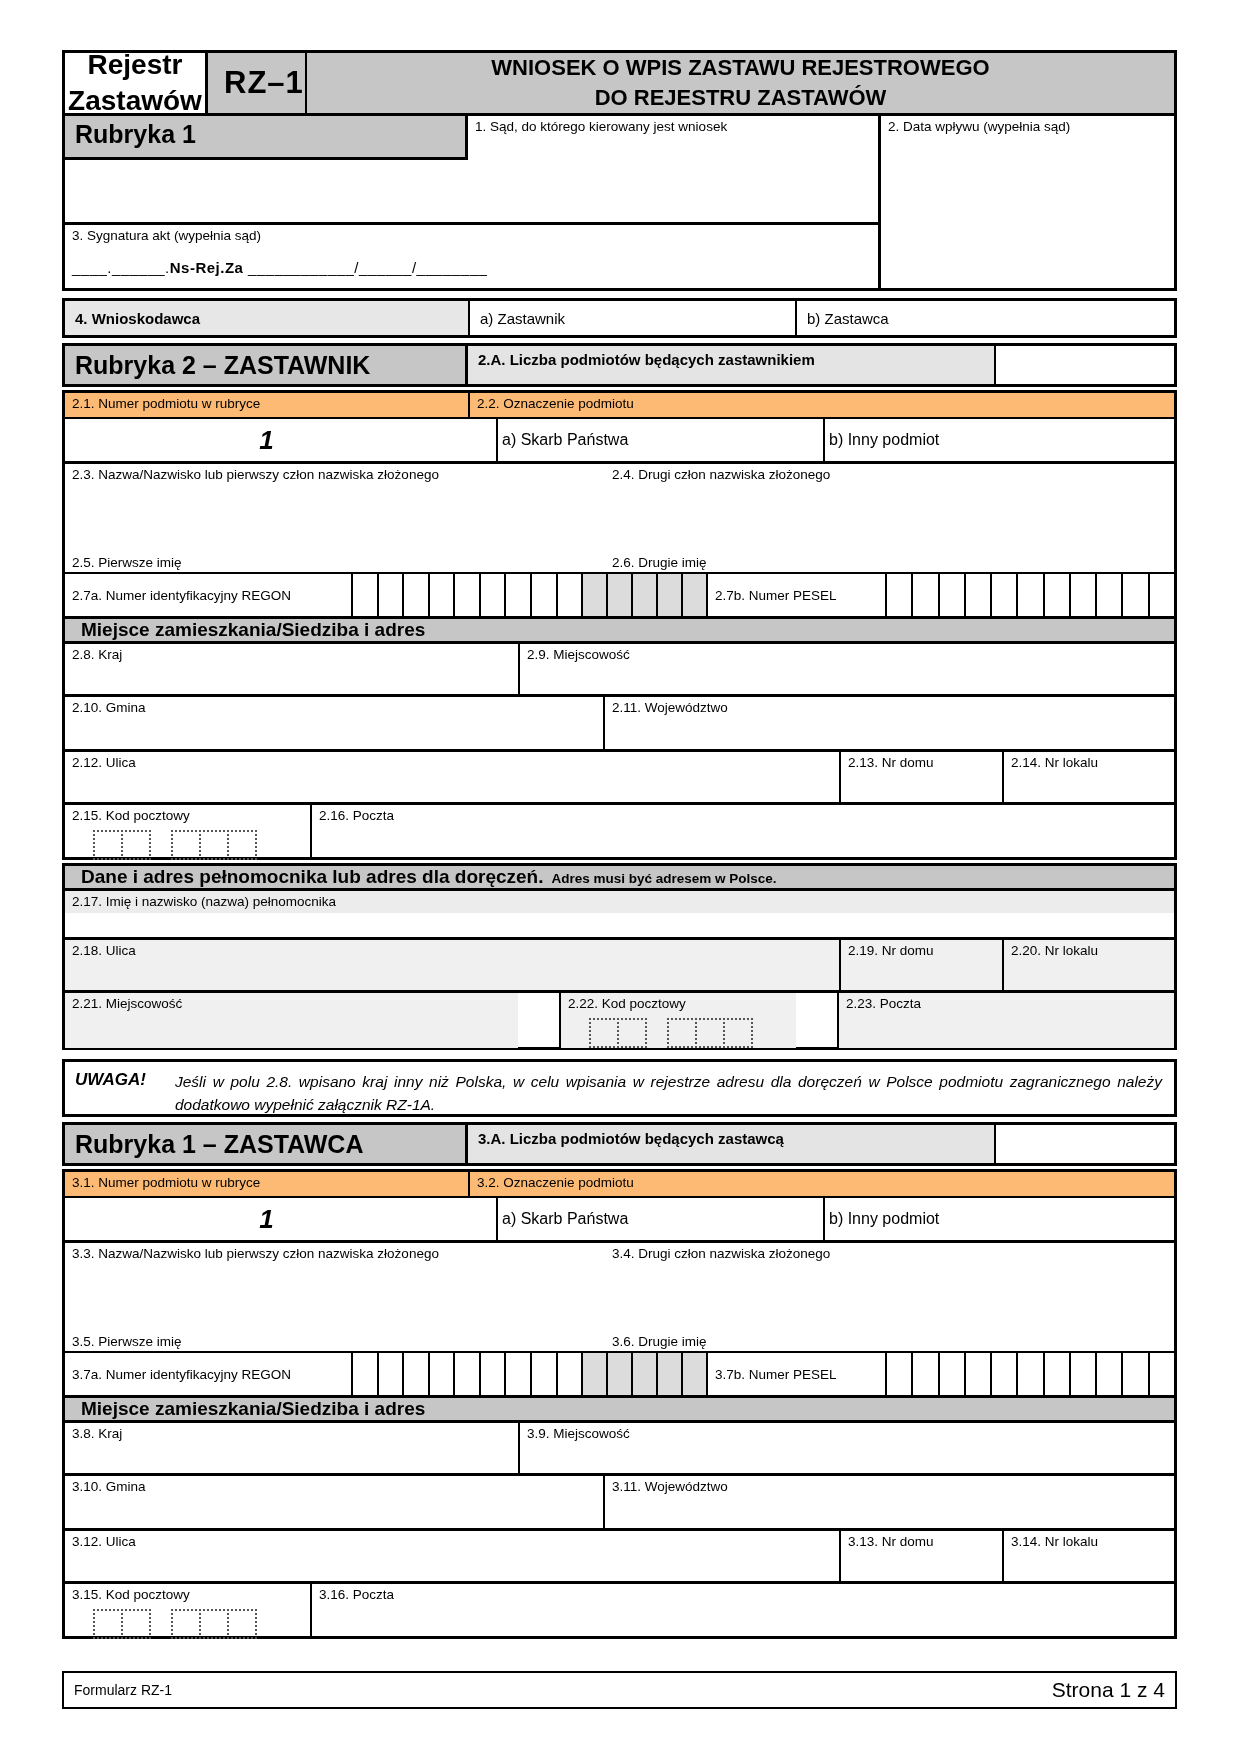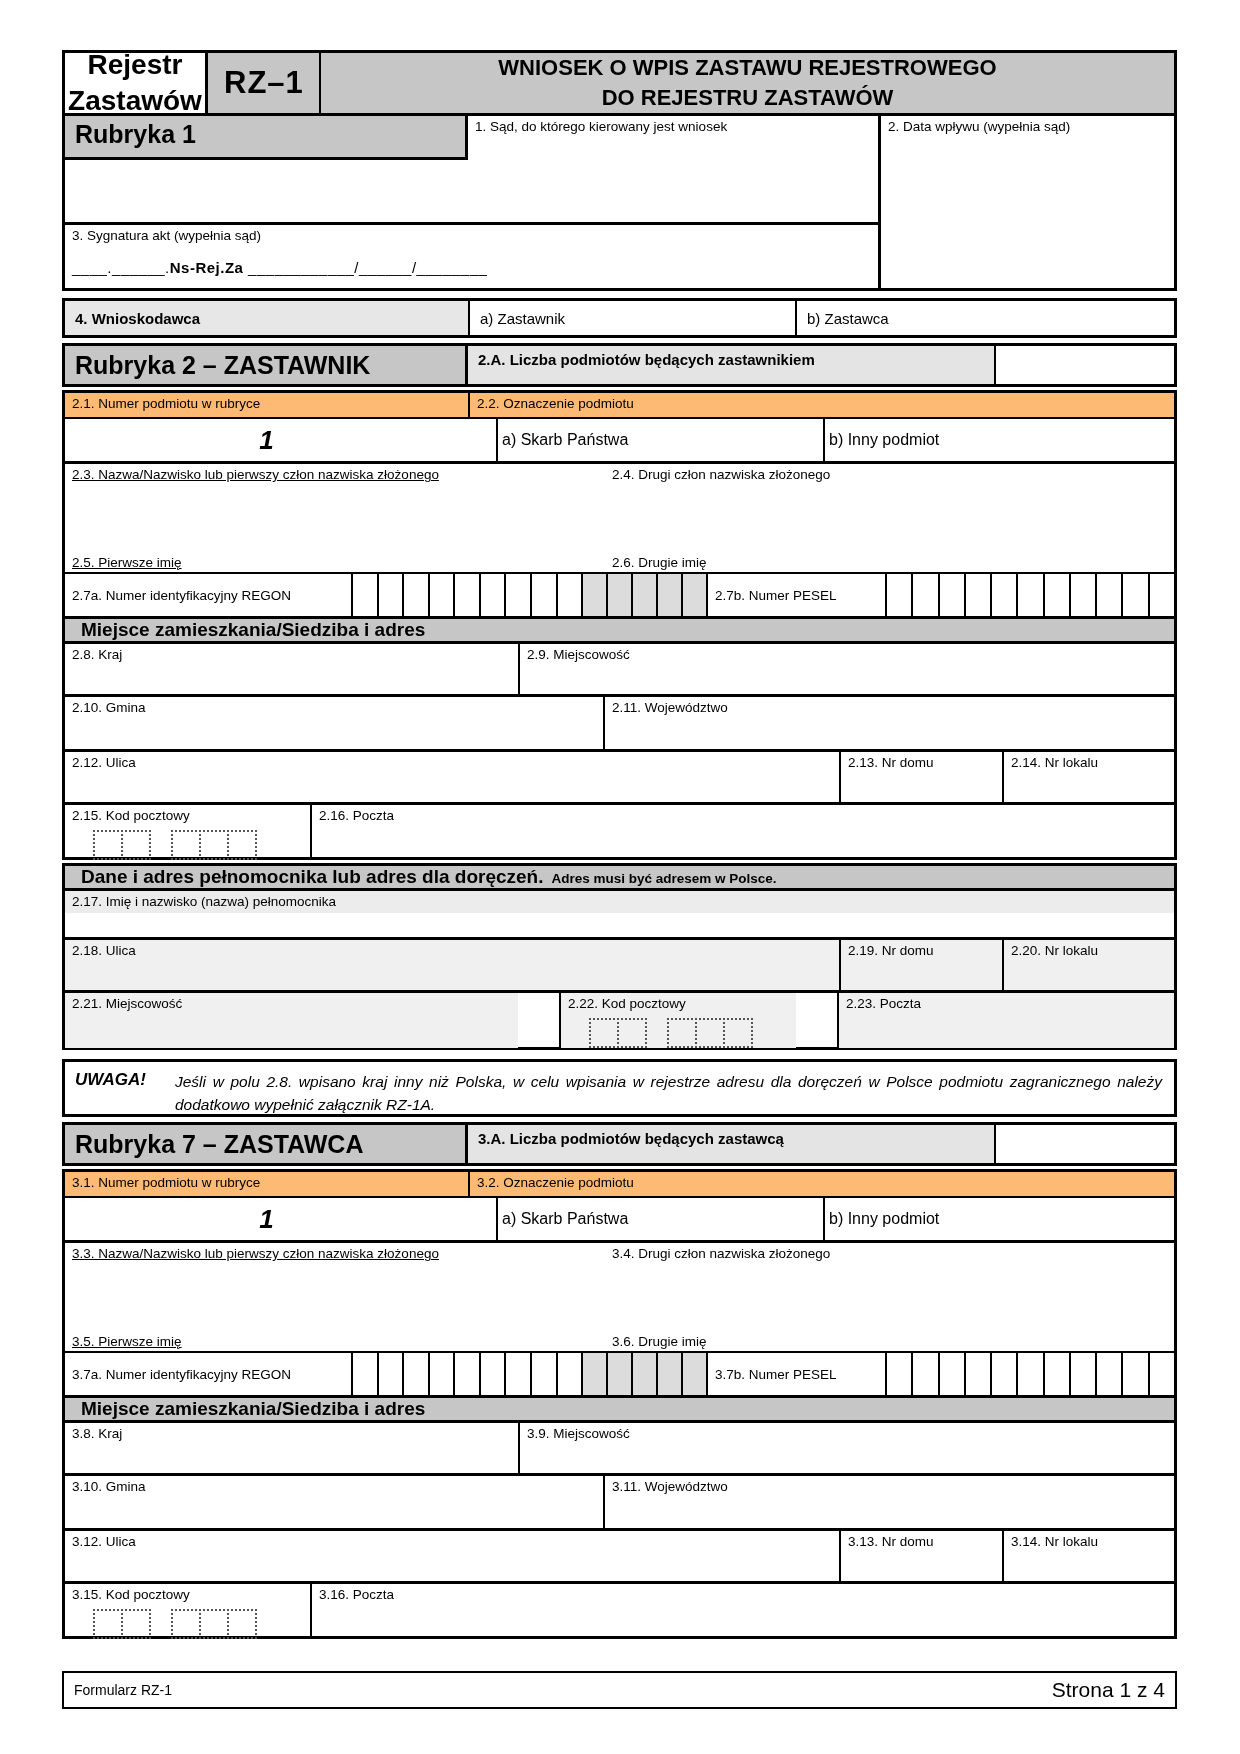--- a/index.html
+++ b/index.html
@@ -11,21 +11,21 @@
   .row  { border:3px solid #000; margin-top:-3px; background:#fff; position:relative; }
   .gap  { border:none; background:transparent; }
 
   .lbl  { font-size:13.5px; line-height:1.2; padding:3px 7px; display:block; }
   .lgr  { background:#e7e7e7; }
 
   
   .hdr { display:flex; height:66px; }
   .logo { width:143px; background:#fff; border-right:3px solid #000; display:flex; flex-direction:column;
           justify-content:center; align-items:center; font-weight:bold; font-size:28px; line-height:1.3; }
-  .code { width:113px; background:#c6c6c6; border-right:2px solid #000; display:flex; align-items:center;
+  .code { width:99px; background:#c6c6c6; border-right:2px solid #000; display:flex; align-items:center;
           padding-left:16px; font-weight:bold; font-size:31px; letter-spacing:1px; }
   .htitle { flex:1; background:#c6c6c6; display:flex; flex-direction:column; justify-content:center;
             text-align:center; font-weight:bold; font-size:22px; line-height:1.35; }
 
   
   .r1 { display:flex; margin-top:-3px; height:178px; }
   .r1l { width:819px; border:3px solid #000; display:flex; flex-direction:column; }
   .r1top { display:flex; height:44px; }
   .r1title { width:403px; background:#c6c6c6; border-right:3px solid #000; border-bottom:3px solid #000;
              font-weight:bold; font-size:25px; padding:4px 10px; }
@@ -53,21 +53,21 @@
   
   .subj { display:grid; grid-template-columns:403px 327px 1fr; grid-template-rows:26px 42px; }
   .subj .t  { background:#fdba74; border-bottom:2px solid #000; }
   .subj .t2 { border-left:2px solid #000; grid-column:2 / 4; }
   .subj .num { display:flex; align-items:center; justify-content:center; font-weight:bold; font-style:italic; font-size:26px; }
   .subj .oa { border-left:2px solid #000; display:flex; align-items:center; padding:0 4px; font-size:16px;margin-left:28px; }
 
   
   .names .nlbls { position:relative; height:88px; }
   .names .nimie { position:relative; height:20px; }
-  .abs1 { position:absolute; left:0; top:0;text-decoration:underline; }
+  .abs1 { position:absolute; left:0; top:0; }
   .abs2 { position:absolute; left:540px; top:0; }
   .digits { display:flex; height:44px; border-top:2px solid #000; }
   .dlbl { font-size:13.5px; display:flex; align-items:center; padding:0 7px; }
   .dlbl.one { width:286px; }
   .dlbl.two { width:179px; border-left:2px solid #000; }
   .cells { display:flex; }
   .cells .cell { flex:1; border-left:2px solid #000; background:#fff; }
   .cells.gray .cell { background:#dcdcdc; }
 
   
@@ -320,21 +320,21 @@
   <div class="gap" style="height:12px"></div>
 
   <div class="row uwaga">
     <span class="ulabel">UWAGA!</span>
     <span class="utext">Jeśli w polu 2.8. wpisano kraj inny niż Polska, w celu wpisania w rejestrze adresu dla doręczeń w Polsce podmiotu zagranicznego należy dodatkowo wypełnić załącznik RZ-1A.</span>
   </div>
 
   <div class="gap" style="height:8px"></div>
 
   <div class="row rhead">
-    <div class="rtitle">Rubryka 7 – ZASTAWCA</div>
+    <div class="rtitle">Rubryka 1 – ZASTAWCA</div>
     <div class="rcount">3.A. Liczba podmiotów będących zastawcą</div>
     <div class="rcountbox"></div>
   </div>
 
   <div class="gap" style="height:6px"></div>
 
   <div class="row subj">
     <div class="t">
           <span class="lbl">3.1. Numer podmiotu w rubryce</span>
         </div>

